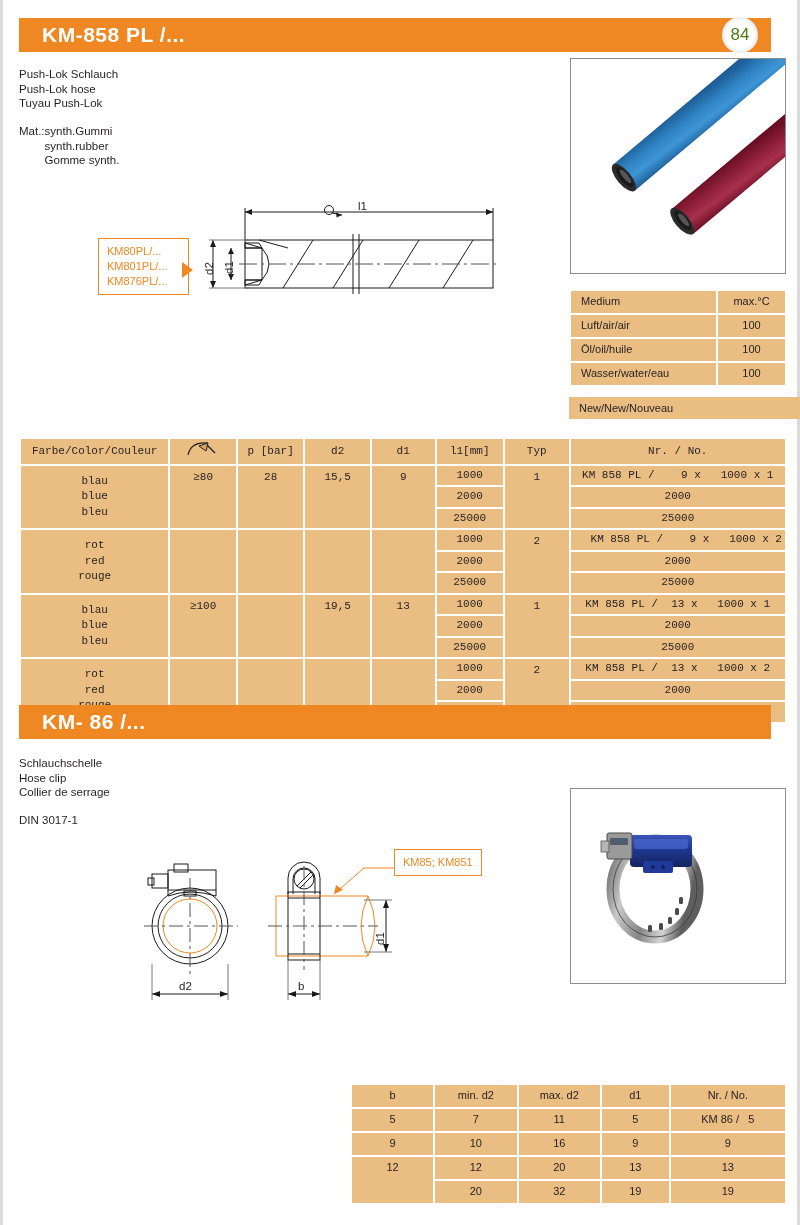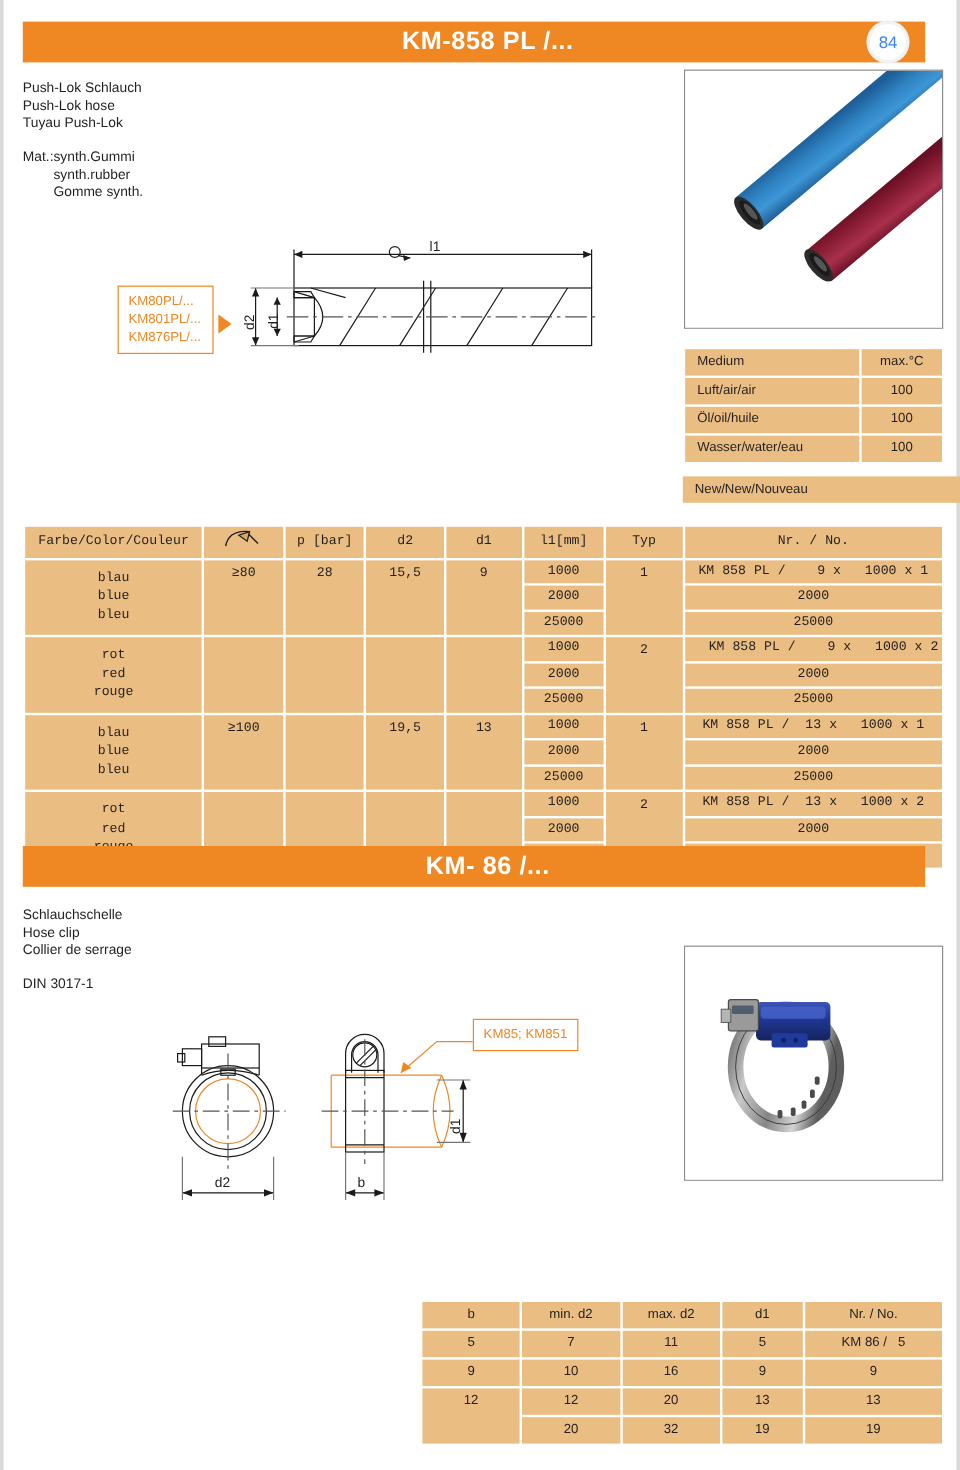--- a/index.html
+++ b/index.html
@@ -17,38 +17,38 @@
     border-left: 3px solid #d9dadb;
     border-right: 3px solid #d9dadb;
     background: #fff;
   }
 
   
   .sec-head {
     position: absolute;
     height: 34px;
     background: #ef8722;
-    display: flex; align-items: center; justify-content: center;
+    display: flex; align-items: center;
   }
   .sec-head .title {
     color: #fff;
     font-size: 21px;
     font-weight: bold;
     letter-spacing: 0.5px;
     padding-left: 23px;
     white-space: nowrap;
   }
   .page-badge {
     position: absolute;
     width: 34px; height: 34px;
     border-radius: 50%;
     background: #fff;
     border: 2px solid #f3f3f3;
     display: flex; align-items: center; justify-content: center;
-    font-size: 14px; color: #3b82f6;
+    font-size: 17px; color: #4d7c0f;
     box-shadow: 0 0 0 1px #eee;
   }
 
   
   .desc { position: absolute; font-size: 11.5px; line-height: 14.6px; color:#231f20; white-space: pre; }
 
   
   table.kt { border-collapse: separate; border-spacing: 2px; position: absolute; }
   table.kt td, table.kt th {
     background: #eabd82;
@@ -209,21 +209,21 @@
         <line x1="38" y1="52" x2="38" y2="84" stroke="#1a1a1a"></line>
         <path d="M38,52 l-3,6 h6 z" fill="#1a1a1a" stroke="none"></path>
         <path d="M38,84 l-3,-6 h6 z" fill="#1a1a1a" stroke="none"></path>
       </g>
     </svg>
   </div>
   <div class="dimlabel" style="left:355px; top:200px;">l1</div>
   <div class="dimlabel rot" style="left:200px; top:275px;">d2</div>
   <div class="dimlabel rot" style="left:220px; top:274px;">d1</div>
 
-  <div class="callout" style="left:95px; top:238px; width:80px;">KM80PL/...
+  <div class="callout" style="left:95px; top:238px; width:91px;">KM80PL/...
 KM801PL/...
 KM876PL/...</div>
   <div class="callout-tri" style="left:179px; top:262px;"></div>
 
   <table class="kt" id="medium-table">
     <tbody>
       <tr>
         <td class="lbl">Medium</td>
         <td>max.°C</td>
       </tr>

